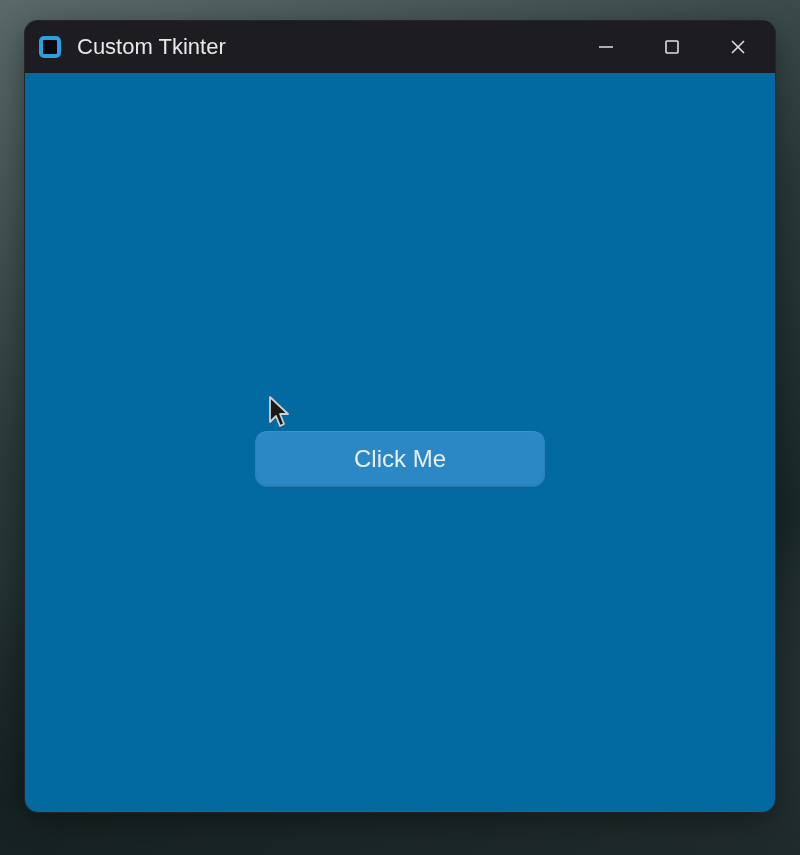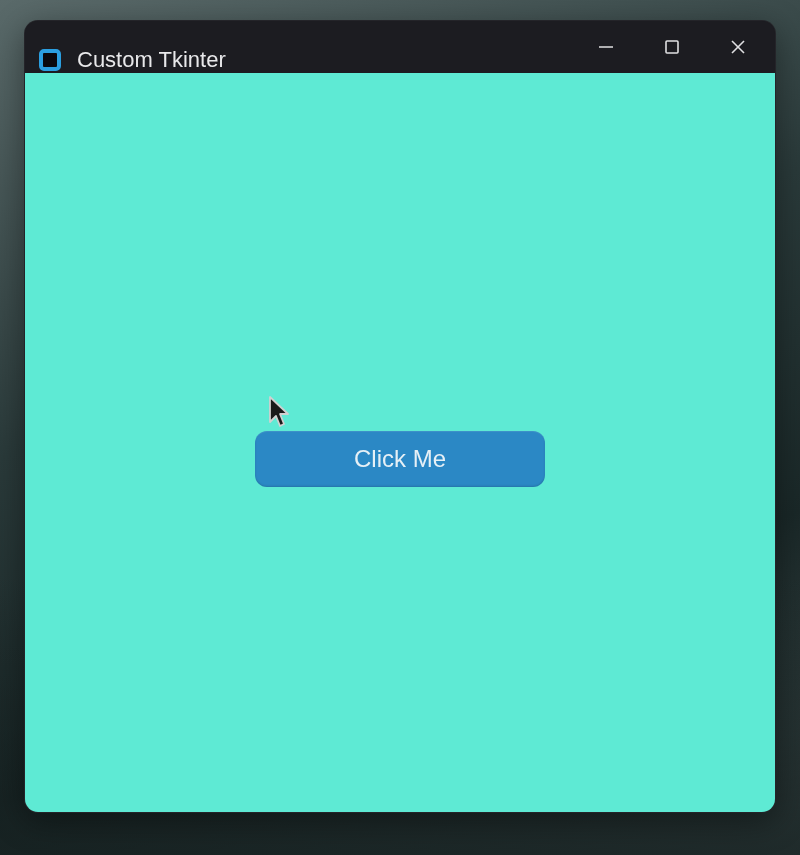--- a/index.html
+++ b/index.html
@@ -37,21 +37,21 @@
       height: 793px;
       background: #1c1c21;
       border-radius: 14px;
       overflow: hidden;
       border: 1px solid rgba(255,255,255,0.04);
       box-shadow: 0 8px 32px rgba(0,0,0,0.4);
     }
     .titlebar {
       height: 52px;
       display: flex;
-      align-items: flex-end;
+      align-items: center;
       padding: 0 4px 0 12px;
       background: #1c1c21;
     }
     .app-icon {
       width: 26px;
       height: 26px;
       margin-right: 14px;
       display: flex;
       align-items: center;
       justify-content: center;
@@ -83,21 +83,21 @@
       cursor: pointer;
       color: #e0e0e2;
     }
     .win-btn svg {
       stroke: currentColor;
     }
     .app-body {
       position: relative;
       width: 100%;
       height: calc(100% - 52px);
-      background: #5eead4;
+      background: #0369a1;
     }
     .main-button {
       position: absolute;
       left: 50%;
       top: 358px;
       transform: translateX(-50%);
       width: 290px;
       height: 56px;
       background: #2b88c5;
       border: none;

